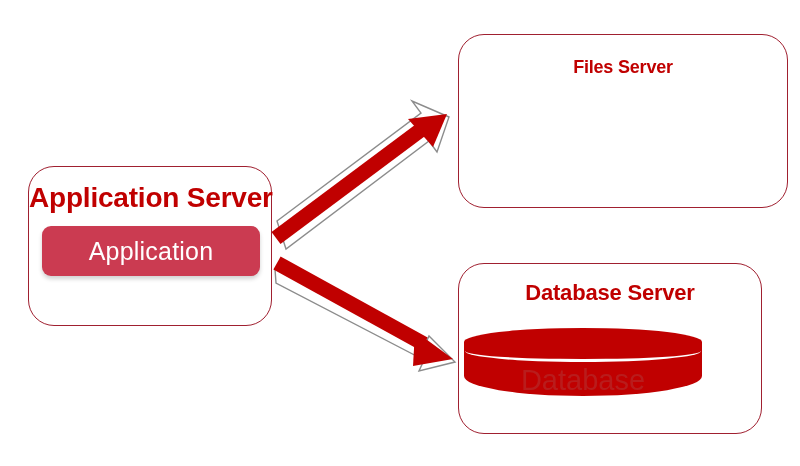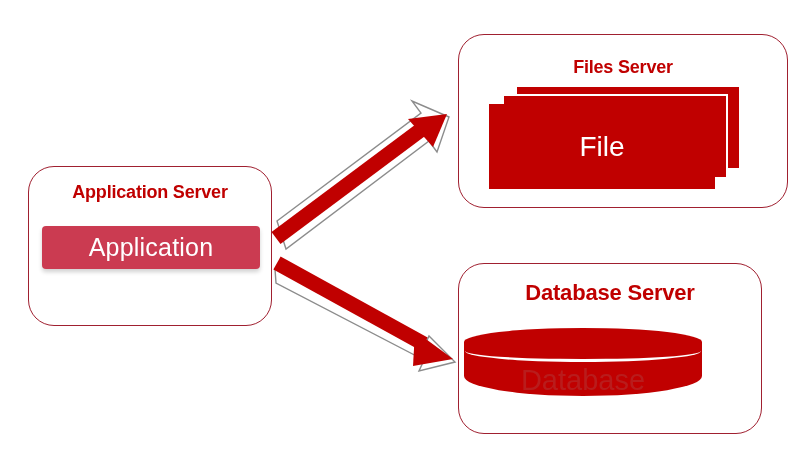--- a/index.html
+++ b/index.html
@@ -34,33 +34,33 @@
   .box-title {
     position: absolute;
     left: 0;
     width: 100%;
     text-align: center;
     color: #C00000;
     font-weight: bold;
     letter-spacing: -0.2px;
     white-space: nowrap;
   }
-  #app-server-title   { top: 15px;  font-size: 18px; }
+  #app-server-title   { top: 15px;  font-size: 28px; }
   #files-server-title { top: 22px;  font-size: 18px; }
   #db-server-title    { top: 16px;  font-size: 22px; }
 
   
   #application-node {
     position: absolute;
     left: 13px;
     top: 59px;
     width: 218px;
-    height: 43px;
+    height: 50px;
     background: #CB3B51;
-    border-radius: 4px;
+    border-radius: 9px;
     box-shadow: 0 3px 4px rgba(0,0,0,0.18);
   }
   #application-label {
     position: absolute;
     left: 0; top: 0;
     width: 100%; height: 100%;
     display: flex;
     align-items: center;
     justify-content: center;
     color: #FFFFFF;
@@ -198,27 +198,20 @@
     <div class="box-title" id="app-server-title">Application Server</div>
 
     <div id="application-node">
       <div id="application-label">Application</div>
     </div>
   </div>
 
   <div class="server-box" id="files-server-box">
     <div class="box-title" id="files-server-title">Files Server</div>
 
-    <div id="file-stack">
-      <div class="file-sheet" id="file-sheet-back"></div>
-      <div class="file-sheet" id="file-sheet-mid"></div>
-      <div class="file-sheet" id="file-sheet-front">
-        <div id="file-label">File</div>
-      </div>
-    </div>
   </div>
 
   <div class="server-box" id="db-server-box">
     <div class="box-title" id="db-server-title">Database Server</div>
 
     <div id="database-cylinder">
       <div id="db-body"></div>
       <div id="db-top-ellipse"></div>
       <div id="db-rim-line"></div>
       <div id="database-label">Database</div>

